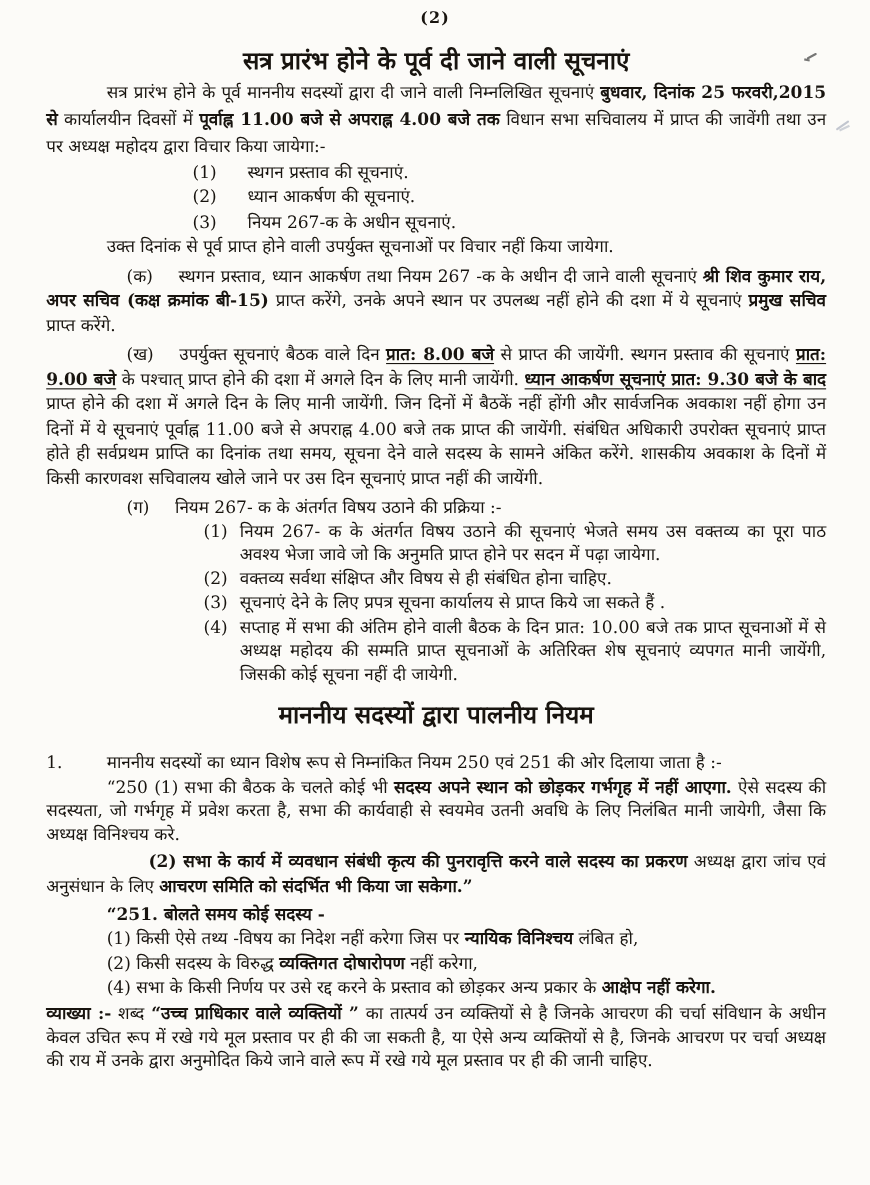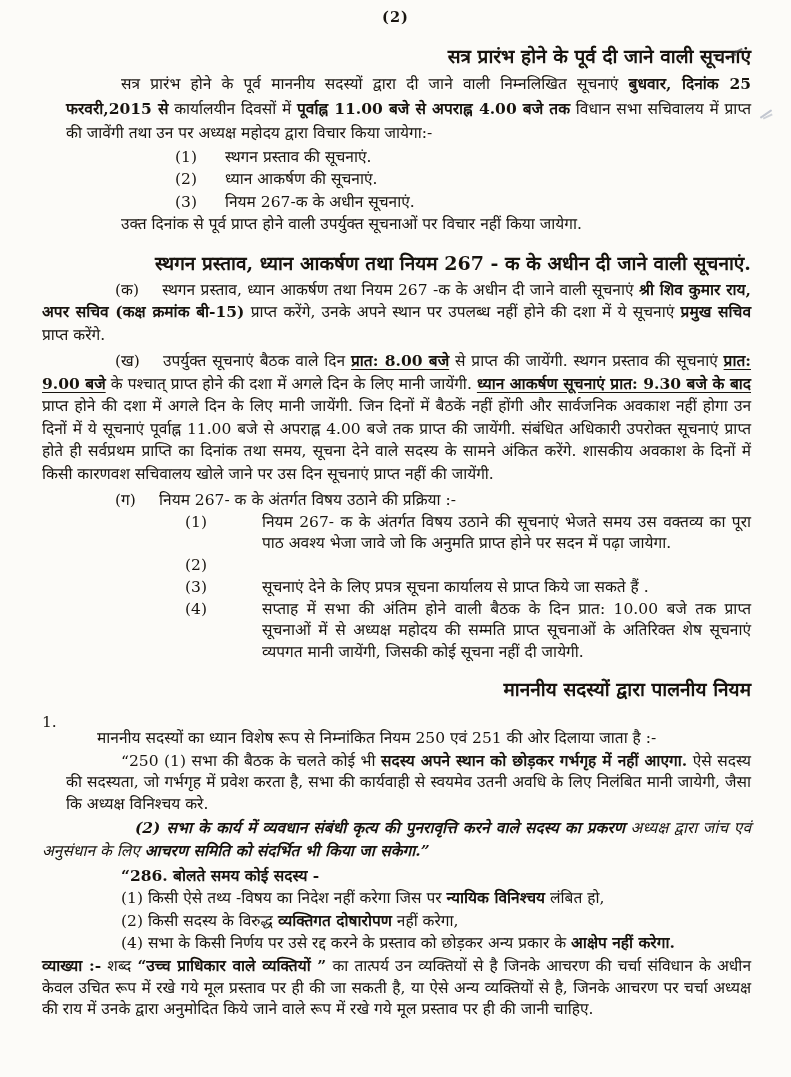--- a/index.html
+++ b/index.html
@@ -7,42 +7,42 @@
   .page{
     width:791px;height:1077px;position:relative;overflow:hidden;
     background:#fcfbf8;color:#18140f;
     font-family:"DejaVu Serif","Liberation Serif",serif;
   }
   .content{padding:6px 40px 0 42px;font-size:15.5px;text-align:justify;}
   p{margin:0;line-height:22.5px;}
   .b{font-weight:bold;}
   .u{text-decoration:underline;text-underline-offset:3px;}
   .pageno{text-align:center;font-weight:bold;font-size:14.5px;padding-top:8px;letter-spacing:1px;}
-  .h{text-align:right;font-weight:bold;font-size:19px;line-height:24px;}
+  .h{text-align:center;font-weight:bold;font-size:22px;line-height:24px;}
   .h1{margin:13px 0 4px;}
   .h2{margin:15px 0 3px;}
-  .h3{margin:13px 0 10px;}
-  .ind{text-indent:55px;margin-left:24px;}
+  .h3{margin:13px 0 20px;}
+  .ind{text-indent:55px;}
   .ind73{text-indent:73px;}
-  .ind93{text-indent:93px;font-style:italic;}
+  .ind93{text-indent:93px;}
   .lh24{line-height:24.5px;}
   .tight{line-height:21.6px;}
   .mt4{margin-top:4px;}
   .mt2{margin-top:2px;}
   
   .nitem{display:flex;line-height:22.5px;}
   .nmark{margin-left:133px;width:50px;flex:none;}
   
   .sitem{display:flex;line-height:21.8px;}
   .smark{margin-left:143px;width:33px;flex:none;}
-  .stext{flex:1;margin-left:44px;}
+  .stext{flex:1;}
   
   .mitem{display:flex;line-height:22.5px;}
   .mmark{width:55px;flex:none;}
-  .mtext{flex:1;margin-top:16px;}
+  .mtext{flex:1;}
   
   .artifact{position:absolute;pointer-events:none;}
   .a1{top:50px;right:48px;width:10px;height:2px;background:#4a4a4a;transform:rotate(-28deg);opacity:.75;border-radius:1px;}
   .a1::after{content:"";position:absolute;left:-3px;top:1px;width:5px;height:2px;background:#4a4a4a;transform:rotate(40deg);}
   .a2{top:113px;right:18px;width:14px;height:2px;background:#8a93a8;transform:rotate(-35deg);opacity:.5;border-radius:1px;}
   .a2::after{content:"";position:absolute;left:2px;top:3px;width:10px;height:2px;background:#8a93a8;transform:rotate(10deg);opacity:.8;}
 </style>
 </head>
 <body>
 
@@ -68,57 +68,57 @@
         <span>ध्यान आकर्षण की सूचनाएं.</span>
       </div>
       <div class="nitem">
         <span class="nmark">(3)</span>
         <span>नियम 267-क  के अधीन सूचनाएं.</span>
       </div>
     </div>
 
     <p class="ind">उक्त दिनांक से पूर्व प्राप्त होने वाली उपर्युक्त सूचनाओं पर विचार नहीं किया जायेगा.</p>
 
-    <div class="h h2">स्थगन प्रस्ताव, ध्यान आकर्षण तथा नियम 267 - क के अधीन दी जाने वाली सूचनाएं.</div>
 
 
     <p class="ind73 mt4"><span>(क)  स्थगन प्रस्ताव, ध्यान आकर्षण तथा नियम 267 -क  के अधीन दी जाने वाली सूचनाएं  </span><span class="b">श्री शिव कुमार राय, अपर सचिव (कक्ष क्रमांक बी-15)</span><span> प्राप्त करेंगे, उनके अपने स्थान पर उपलब्ध नहीं होने की दशा में ये सूचनाएं </span><span class="b">प्रमुख सचिव</span><span> प्राप्त करेंगे.</span></p>
 
     <p class="ind73 mt4"><span>(ख)  उपर्युक्त सूचनाएं बैठक वाले दिन </span><span class="b u">प्रात: 8.00 बजे</span><span> से प्राप्त की जायेंगी. स्थगन प्रस्ताव की सूचनाएं  </span><span class="b u">प्रात: 9.00  बजे</span><span> के पश्चात् प्राप्त होने की दशा में अगले दिन के लिए मानी जायेंगी. </span><span class="b u">ध्यान आकर्षण सूचनाएं प्रात: 9.30 बजे के बाद</span><span> प्राप्त होने की दशा में अगले दिन के लिए मानी जायेंगी. जिन दिनों में बैठकें नहीं होंगी और सार्वजनिक अवकाश नहीं होगा उन दिनों में ये सूचनाएं पूर्वाह्न 11.00 बजे से अपराह्न 4.00 बजे तक प्राप्त की जायेंगी. संबंधित अधिकारी उपरोक्त सूचनाएं प्राप्त होते ही सर्वप्रथम प्राप्ति का दिनांक तथा समय, सूचना देने वाले सदस्य के सामने अंकित करेंगे. शासकीय अवकाश के दिनों में  किसी कारणवश सचिवालय खोले जाने पर उस दिन सूचनाएं प्राप्त नहीं की जायेंगी.</span></p>
 
     <p class="ind73 mt4">(ग)  नियम 267- क के अंतर्गत विषय उठाने की प्रक्रिया :-</p>
 
     <div>
       <div class="sitem">
         <span class="smark">(1)</span>
         <span class="stext">नियम 267- क  के  अंतर्गत विषय उठाने की सूचनाएं भेजते समय उस वक्तव्य  का पूरा पाठ अवश्य भेजा जावे जो कि अनुमति प्राप्त होने पर सदन में पढ़ा जायेगा.</span>
       </div>
       <div class="sitem">
         <span class="smark">(2)</span>
+        <span class="stext">वक्तव्य सर्वथा संक्षिप्त और विषय से ही संबंधित होना चाहिए.</span>
       </div>
       <div class="sitem">
         <span class="smark">(3)</span>
         <span class="stext">सूचनाएं देने के लिए प्रपत्र सूचना कार्यालय से प्राप्त किये जा सकते हैं .</span>
       </div>
       <div class="sitem">
         <span class="smark">(4)</span>
         <span class="stext">सप्ताह में सभा की अंतिम होने वाली बैठक के  दिन प्रात: 10.00 बजे तक प्राप्त सूचनाओं में  से अध्यक्ष महोदय की सम्मति प्राप्त सूचनाओं के अतिरिक्त शेष सूचनाएं व्यपगत मानी जायेंगी, जिसकी कोई सूचना नहीं दी जायेगी.</span>
       </div>
     </div>
 
     <div class="h h3">माननीय सदस्यों द्वारा पालनीय नियम</div>
 
     <div class="mitem">
       <span class="mmark">1.</span>
       <span class="mtext">माननीय सदस्यों का ध्यान विशेष रूप से निम्नांकित नियम 250 एवं 251 की ओर दिलाया जाता है :-</span>
     </div>
 
     <p class="ind tight"><span>“250 (1)  सभा की बैठक के चलते कोई भी </span><span class="b">सदस्य अपने स्थान को छोड़कर गर्भगृह में नहीं आएगा.</span><span> ऐसे सदस्य की सदस्यता, जो  गर्भगृह में प्रवेश करता है, सभा की कार्यवाही  से स्वयमेव उतनी अवधि के लिए निलंबित मानी जायेगी, जैसा कि अध्यक्ष विनिश्चय करे.</span></p>
     <p class="ind93 tight mt2"><span class="b">(2)  सभा के कार्य में व्यवधान संबंधी कृत्य की पुनरावृत्ति करने वाले सदस्य का प्रकरण</span><span> अध्यक्ष द्वारा जांच एवं अनुसंधान के लिए </span><span class="b">आचरण समिति को संदर्भित भी किया जा सकेगा.”</span></p>
-    <p class="ind tight mt2"><span class="b">“286.  बोलते समय कोई सदस्य -</span></p>
+    <p class="ind tight mt2"><span class="b">“251.  बोलते समय कोई सदस्य -</span></p>
 
     <p class="ind tight"><span>(1) किसी ऐसे तथ्य -विषय का निदेश नहीं करेगा जिस पर </span><span class="b">न्यायिक विनिश्चय</span><span> लंबित हो,</span></p>
     <p class="ind tight"><span>(2) किसी सदस्य के विरुद्ध </span><span class="b">व्यक्तिगत दोषारोपण</span><span> नहीं करेगा,</span></p>
     <p class="ind tight"><span>(4) सभा के किसी निर्णय पर उसे रद्द करने के प्रस्ताव को छोड़कर अन्य प्रकार के </span><span class="b">आक्षेप नहीं करेगा.</span></p>
 
     <p class="tight"><span class="b">व्याख्या :-</span><span>  शब्द </span><span class="b">“उच्च प्राधिकार वाले व्यक्तियों ”</span><span> का तात्पर्य उन व्यक्तियों से है जिनके आचरण की चर्चा संविधान के अधीन केवल उचित  रूप में रखे गये मूल प्रस्ताव पर ही की जा सकती है, या ऐसे अन्य  व्यक्तियों से है, जिनके आचरण पर चर्चा अध्यक्ष की राय में उनके द्वारा अनुमोदित किये जाने वाले रूप में रखे गये मूल प्रस्ताव पर ही की जानी चाहिए.</span></p>
 
   </div>
 </div>
 

